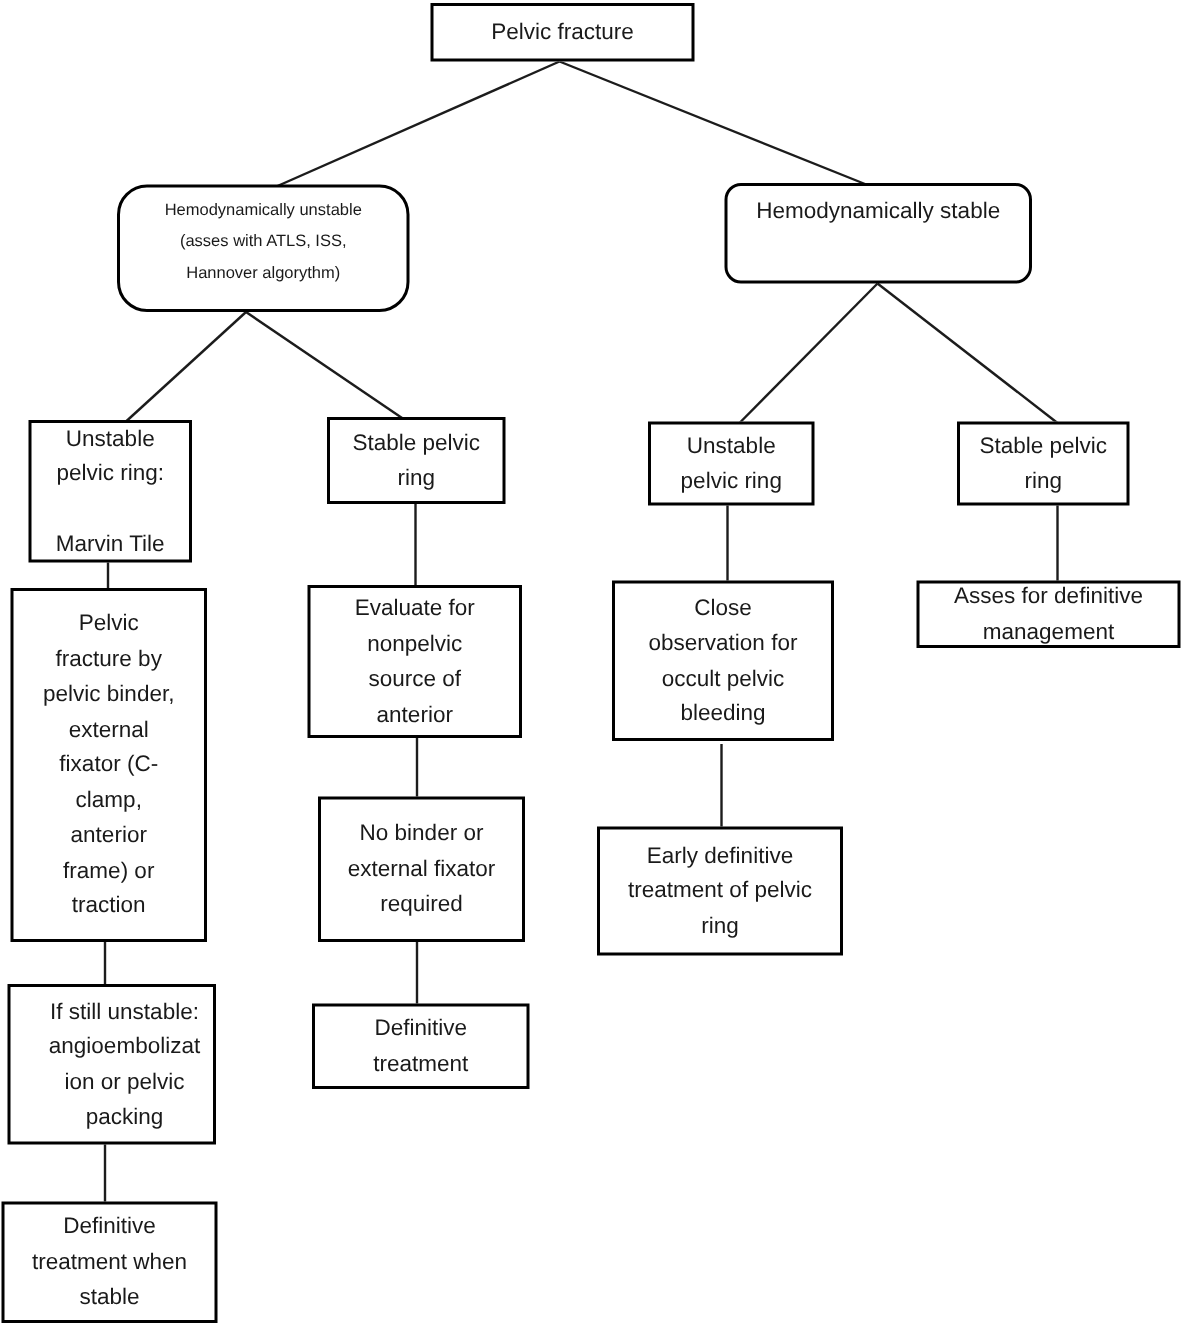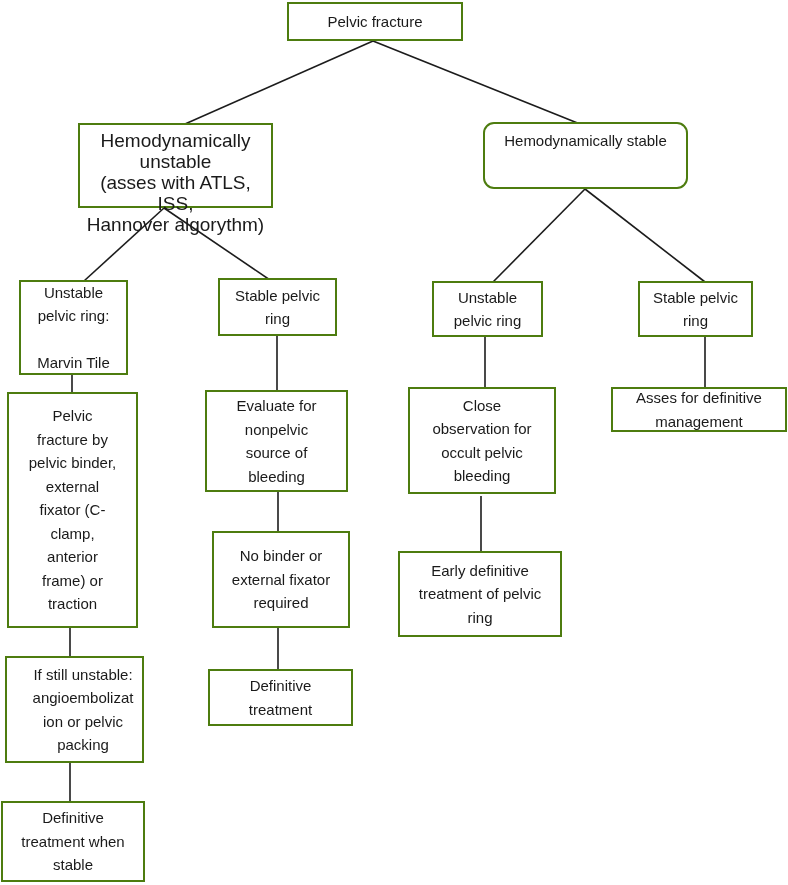--- a/index.html
+++ b/index.html
@@ -17,32 +17,32 @@
     position: absolute;
     left: 0; top: 0;
     width: 788px; height: 885px;
   }
   svg.connectors line {
     stroke: #1c1c1c;
     stroke-width: 1.6;
   }
   .node {
     position: absolute;
-    border: 2px solid #4d7c0f;
+    border: 2px solid #000000;
     background: #ffffff;
     display: flex;
     align-items: center;
     justify-content: center;
     text-align: center;
     font-size: 15px;
     line-height: 23.5px;
     white-space: pre-line;
   }
   .node.v-top { align-items: flex-start; padding-top: 5px; }
-  .node.small { font-size: 19px; line-height: 21px; }
+  .node.small { font-size: 11px; line-height: 21px; border-radius: 20px; }
   .node-label { display: block; width: 100%; }
 </style>
 </head>
 <body>
 
 <div class="canvas">
 
   <svg class="connectors" viewBox="0 0 788 885">
     <line x1="373" y1="41" x2="185" y2="124"></line>
     <line x1="373" y1="41" x2="580" y2="124"></line>
@@ -106,21 +106,21 @@
 clamp,
 anterior
 frame) or
 traction</span>
   </div>
 
   <div class="node" style="left:205px; top:390px; width:143px; height:102px;">
     <span class="node-label">Evaluate for
 nonpelvic
 source of
-bleeding</span>
+anterior</span>
   </div>
 
   <div class="node" style="left:408px; top:387px; width:148px; height:107px;">
     <span class="node-label">Close
 observation for
 occult pelvic
 bleeding</span>
   </div>
 
   <div class="node" style="left:611px; top:387px; width:176px; height:45px;">

